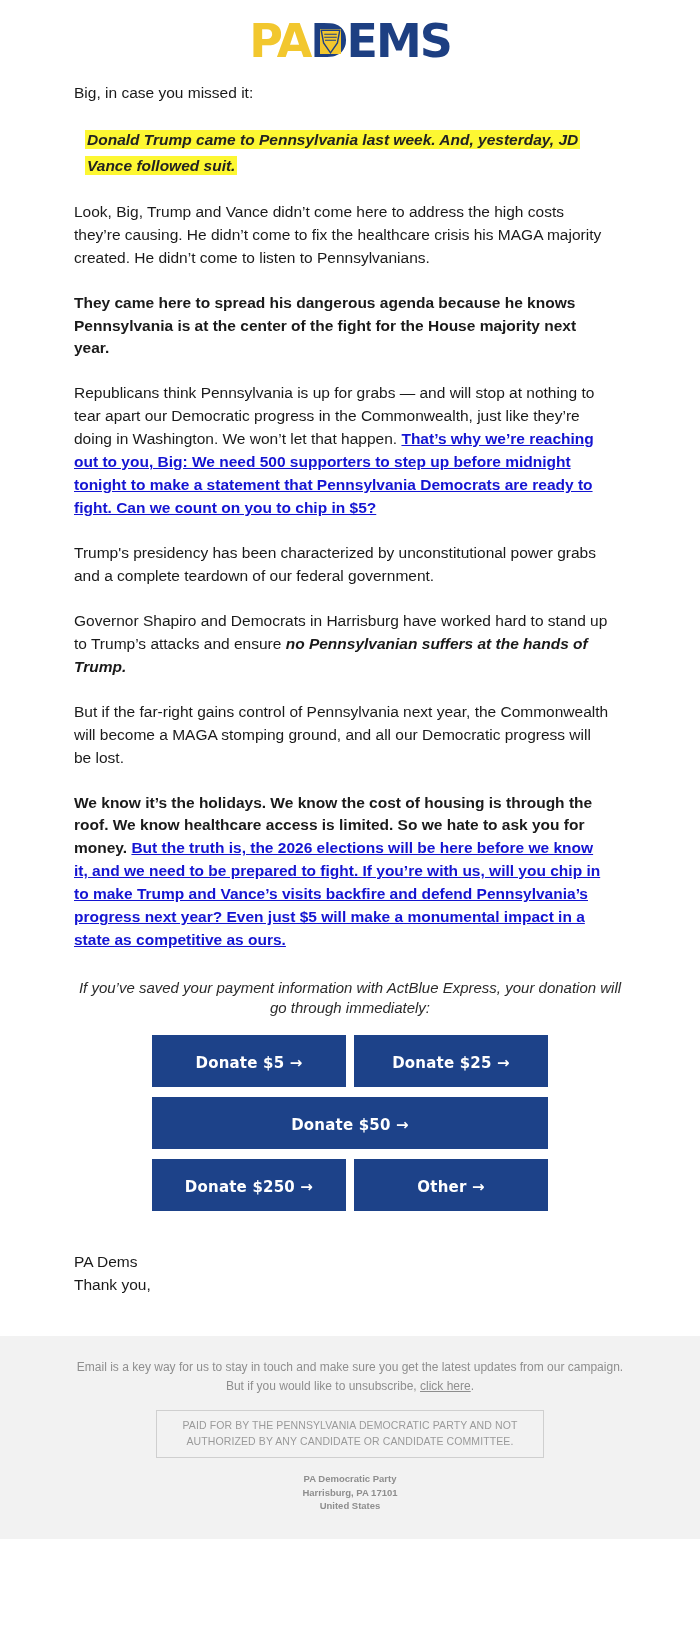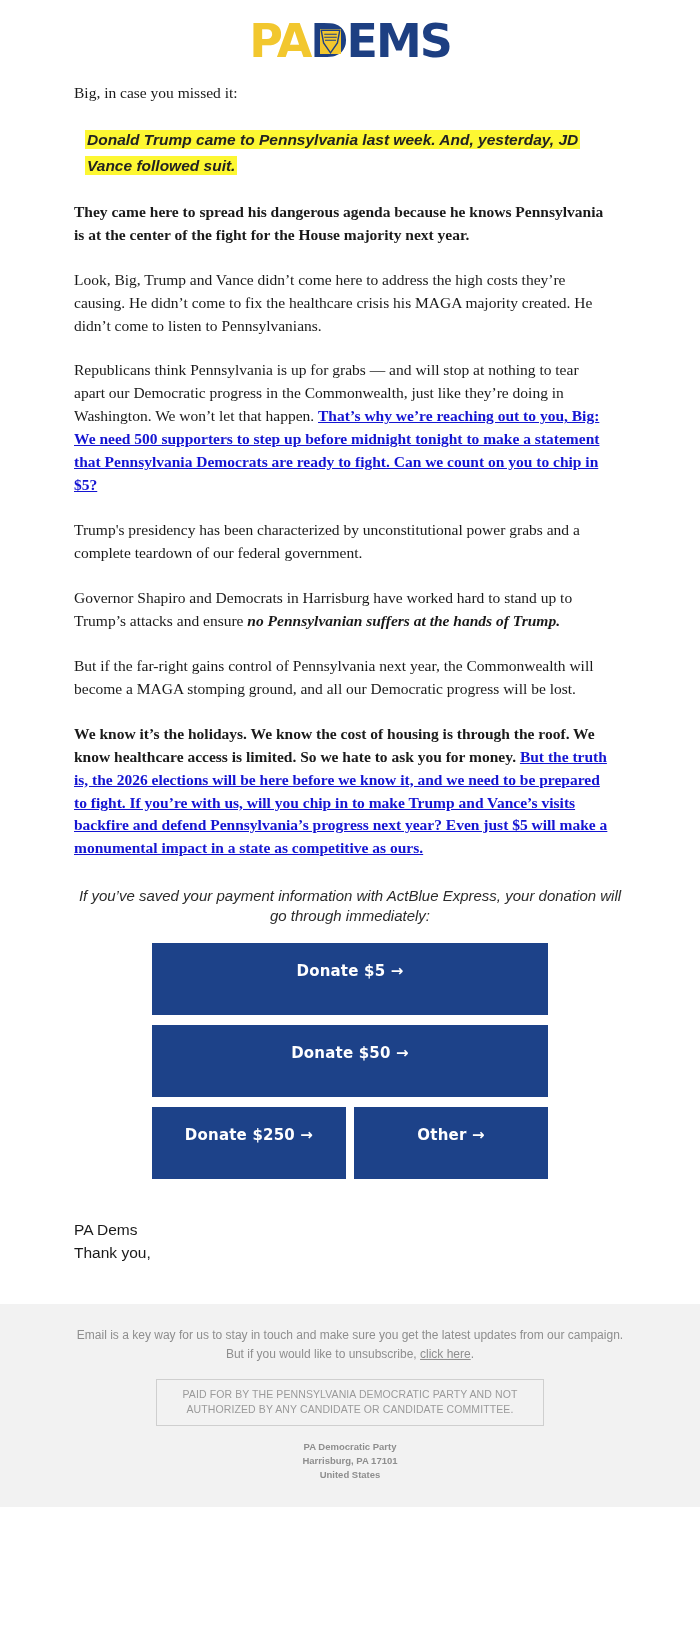--- a/index.html
+++ b/index.html
@@ -57,21 +57,20 @@
 
   
   .body-inner {
     padding: 4px 74px 0 74px;
   }
   p.para {
     font-size: 15.5px;
     line-height: 1.48;
     margin: 0 16px 22px 0;
     color: #1a1a1a;
-    font-family: Liberation Serif, serif;
   }
   p.para.bold { font-weight: 700; }
   .hl {
     background: #fdf732;
     font-weight: 700;
     font-style: italic;
     font-size: 15.5px;
     line-height: 1.5;
     box-decoration-break: clone;
     -webkit-box-decoration-break: clone;
@@ -107,21 +106,21 @@
     margin: 0 auto 0 auto;
     border-collapse: separate;
     border-spacing: 0;
   }
   .donate-row { display: flex; gap: 8px; margin-bottom: 10px; }
   .donate-btn {
     flex: 1 1 0;
     background: #1d4289;
     color: #ffffff;
     text-align: center;
-    height: 72px;
+    height: 52px;
     line-height: 57px;
     font-family: "DejaVu Sans", sans-serif;
     font-weight: 700;
     font-size: 15px;
     letter-spacing: 0.2px;
     cursor: pointer;
     user-select: none;
     text-decoration: none;
     display: block;
   }
@@ -184,39 +183,40 @@
   </div>
 
   <div class="body-inner">
 
     <p class="para">Big, in case you missed it:</p>
 
     <p class="highlight-para">
       <span class="hl">Donald Trump came to Pennsylvania last week. And, yesterday, JD Vance followed suit.</span>
     </p>
 
+    <p class="para">Look, Big, Trump and Vance didn’t come here to address the high costs they’re causing. He didn’t come to fix the healthcare crisis his MAGA majority created. He didn’t come to listen to Pennsylvanians.</p>
+
     <p class="para bold">They came here to spread his dangerous agenda because he knows Pennsylvania is at the center of the fight for the House majority next year.</p>
-
-    <p class="para">Look, Big, Trump and Vance didn’t come here to address the high costs they’re causing. He didn’t come to fix the healthcare crisis his MAGA majority created. He didn’t come to listen to Pennsylvanians.</p>
 
     <p class="para"><span>Republicans think Pennsylvania is up for grabs — and will stop at nothing to tear apart our Democratic progress in the Commonwealth, just like they’re doing in Washington. We won’t let that happen. </span><a class="lnk" href="#">That’s why we’re reaching out to you, Big: We need 500 supporters to step up before midnight tonight to make a statement that Pennsylvania Democrats are ready to fight. Can we count on you to chip in $5?</a></p>
 
     <p class="para">Trump's presidency has been characterized by unconstitutional power grabs and a complete teardown of our federal government.</p>
 
     <p class="para"><span>Governor Shapiro and Democrats in Harrisburg have worked hard to stand up to Trump’s attacks and ensure </span><span class="bi">no Pennsylvanian suffers at the hands of Trump.</span></p>
 
     <p class="para">But if the far-right gains control of Pennsylvania next year, the Commonwealth will become a MAGA stomping ground, and all our Democratic progress will be lost.</p>
 
     <p class="para bold"><span>We know it’s the holidays. We know the cost of housing is through the roof. We know healthcare access is limited. So we hate to ask you for money. </span><a class="lnk" href="#">But the truth is, the 2026 elections will be here before we know it, and we need to be prepared to fight. If you’re with us, will you chip in to make Trump and Vance’s visits backfire and defend Pennsylvania’s progress next year? Even just $5 will make a monumental impact in a state as competitive as ours.</a></p>
 
     <p class="actblue-note">If you’ve saved your payment information with ActBlue Express, your donation will go through immediately:</p>
 
     <div class="donate-grid">
       <div class="donate-row">
         <a class="donate-btn" href="#">Donate $5 →</a>
+        <a class="donate-btn" href="#">Donate $25 →</a>
       </div>
       <div class="donate-row">
         <a class="donate-btn" href="#">Donate $50 →</a>
       </div>
       <div class="donate-row">
         <a class="donate-btn" href="#">Donate $250 →</a>
         <a class="donate-btn" href="#">Other →</a>
       </div>
     </div>
 

